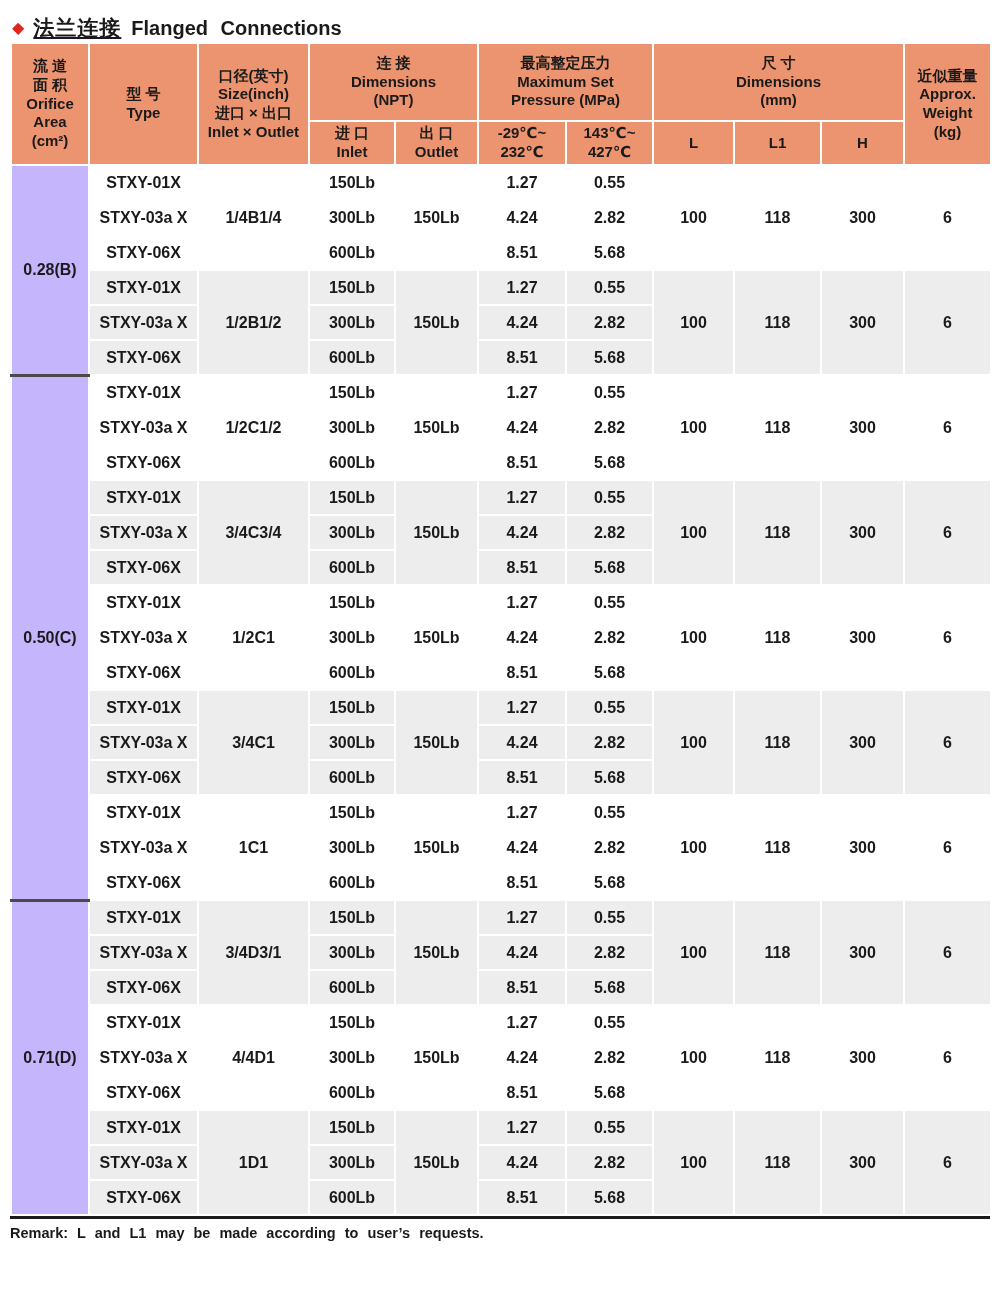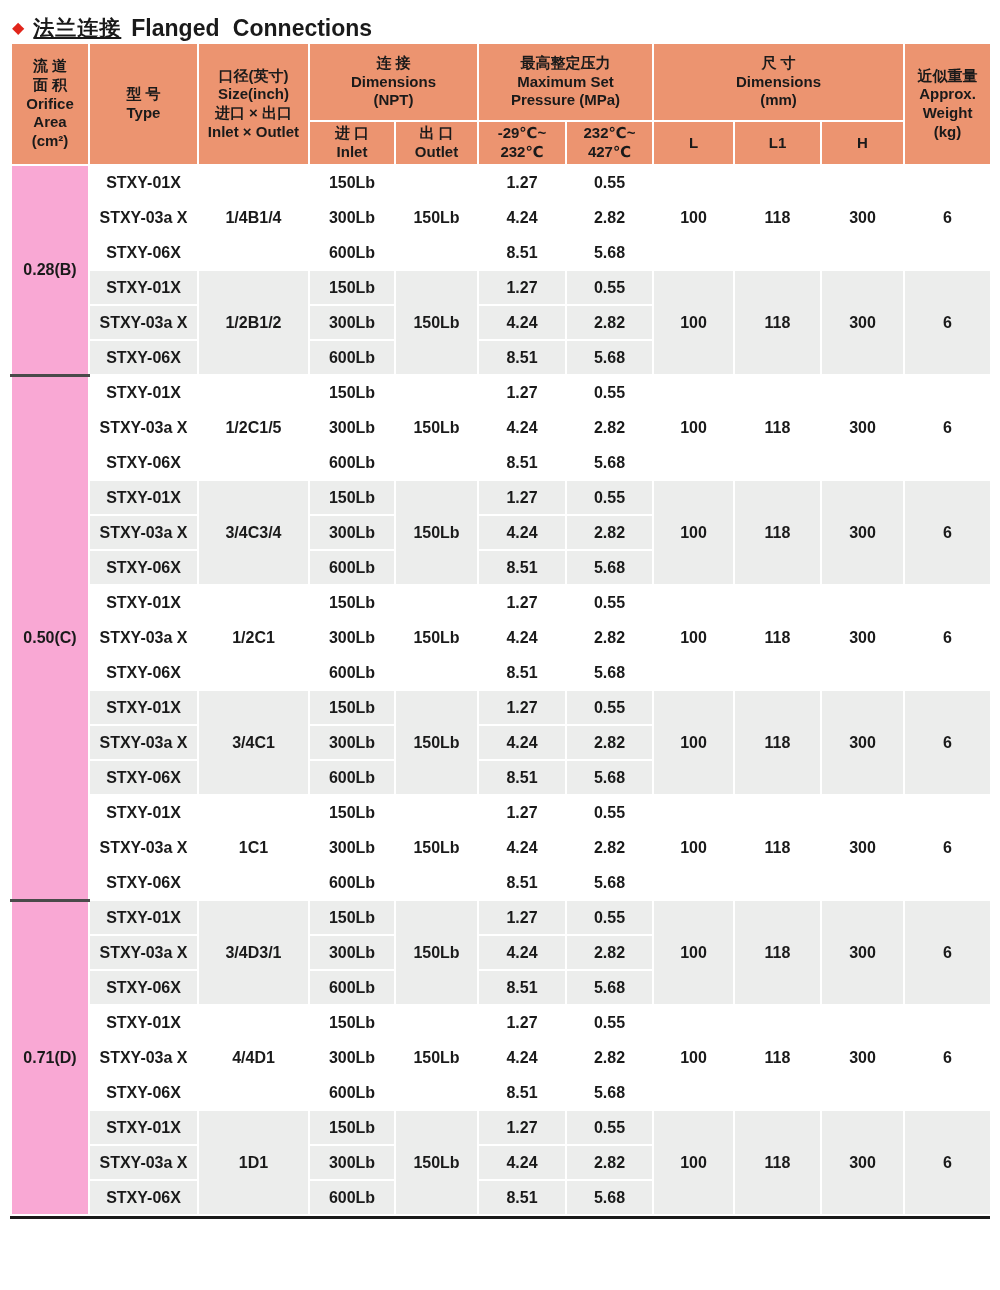--- a/index.html
+++ b/index.html
@@ -26,21 +26,21 @@
     line-height: 1;
   }
   .title-zh {
     font-size: 21px;
     font-weight: 700;
     letter-spacing: 1px;
     margin-right: 10px;
     text-decoration: underline;
   }
   .title-en {
-    font-size: 23px;
+    font-size: 20px;
     font-weight: 700;
     word-spacing: 7px;
   }
   table.spec {
     border-collapse: collapse;
     table-layout: fixed;
     width: 980px;
     margin: 0 0 0 10px;
   }
   table.spec th, table.spec td {
@@ -60,21 +60,21 @@
   tr.head-top { height: 78px; }
   tr.head-sub { height: 44px; }
   tbody tr { height: 35px; }
   tbody td {
     background: #ffffff;
     font-size: 16px;
     white-space: pre;
   }
   tbody td.shaded { background: #ecedec; }
   tbody td.area {
-    background: #f9a8d4;
+    background: #c4b5fd;
     font-size: 16px;
   }
   tbody td.area-divider { border-bottom: 3px solid #4a4a4a; }
   .bottom-rule {
     width: 980px;
     height: 3px;
     background: #1a1a1a;
     margin: 0 0 5px 10px;
   }
   .note-zh {
@@ -143,21 +143,21 @@
 Weight
 (kg)</th>
       </tr>
       <tr class="head-sub">
         <th>进 口
 Inlet</th>
         <th>出 口
 Outlet</th>
         <th>-29℃~
 232℃</th>
-        <th>232℃~
+        <th>143℃~
 427℃</th>
         <th>L</th>
         <th>L1</th>
         <th>H</th>
       </tr>
     </thead>
     <tbody id="spec-body">
         <tr>
           <td class="area area-divider" rowspan="6">0.28(B)</td>
           <td>STXY-01X</td>
@@ -203,21 +203,21 @@
         </tr>
         <tr>
           <td class="shaded">STXY-06X</td>
           <td class="shaded">600Lb</td>
           <td class="shaded">8.51</td>
           <td class="shaded">5.68</td>
         </tr>
         <tr>
           <td class="area area-divider" rowspan="15">0.50(C)</td>
           <td>STXY-01X</td>
-          <td rowspan="3">1/2C1/5</td>
+          <td rowspan="3">1/2C1/2</td>
           <td>150Lb</td>
           <td rowspan="3">150Lb</td>
           <td>1.27</td>
           <td>0.55</td>
           <td rowspan="3">100</td>
           <td rowspan="3">118</td>
           <td rowspan="3">300</td>
           <td rowspan="3">6</td>
         </tr>
         <tr>
@@ -398,14 +398,15 @@
         <tr>
           <td class="shaded">STXY-06X</td>
           <td class="shaded">600Lb</td>
           <td class="shaded">8.51</td>
           <td class="shaded">5.68</td>
         </tr>
       </tbody>
   </table>
 
   <div class="bottom-rule"></div>
+  <div class="note-en">Remark: L and L1 may be made according to user’s requests.</div>
 
 </div>
 
 </body></html>

